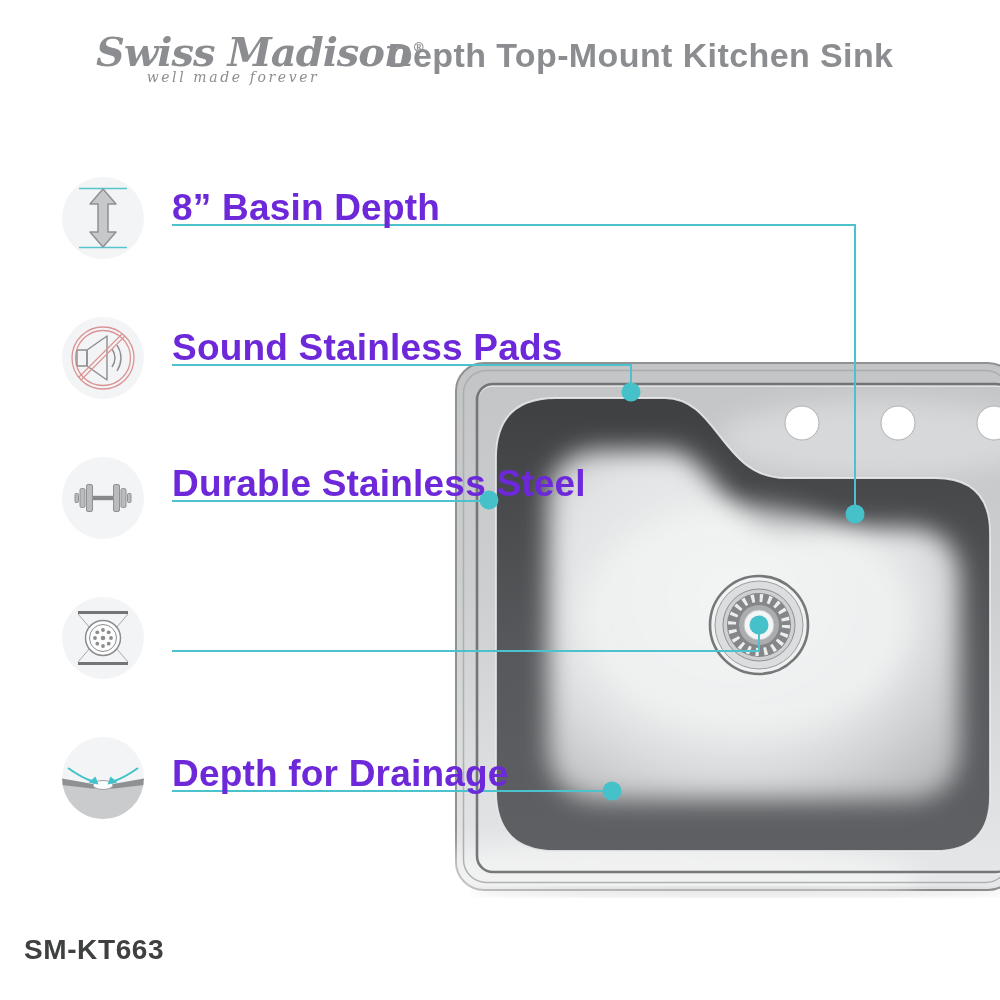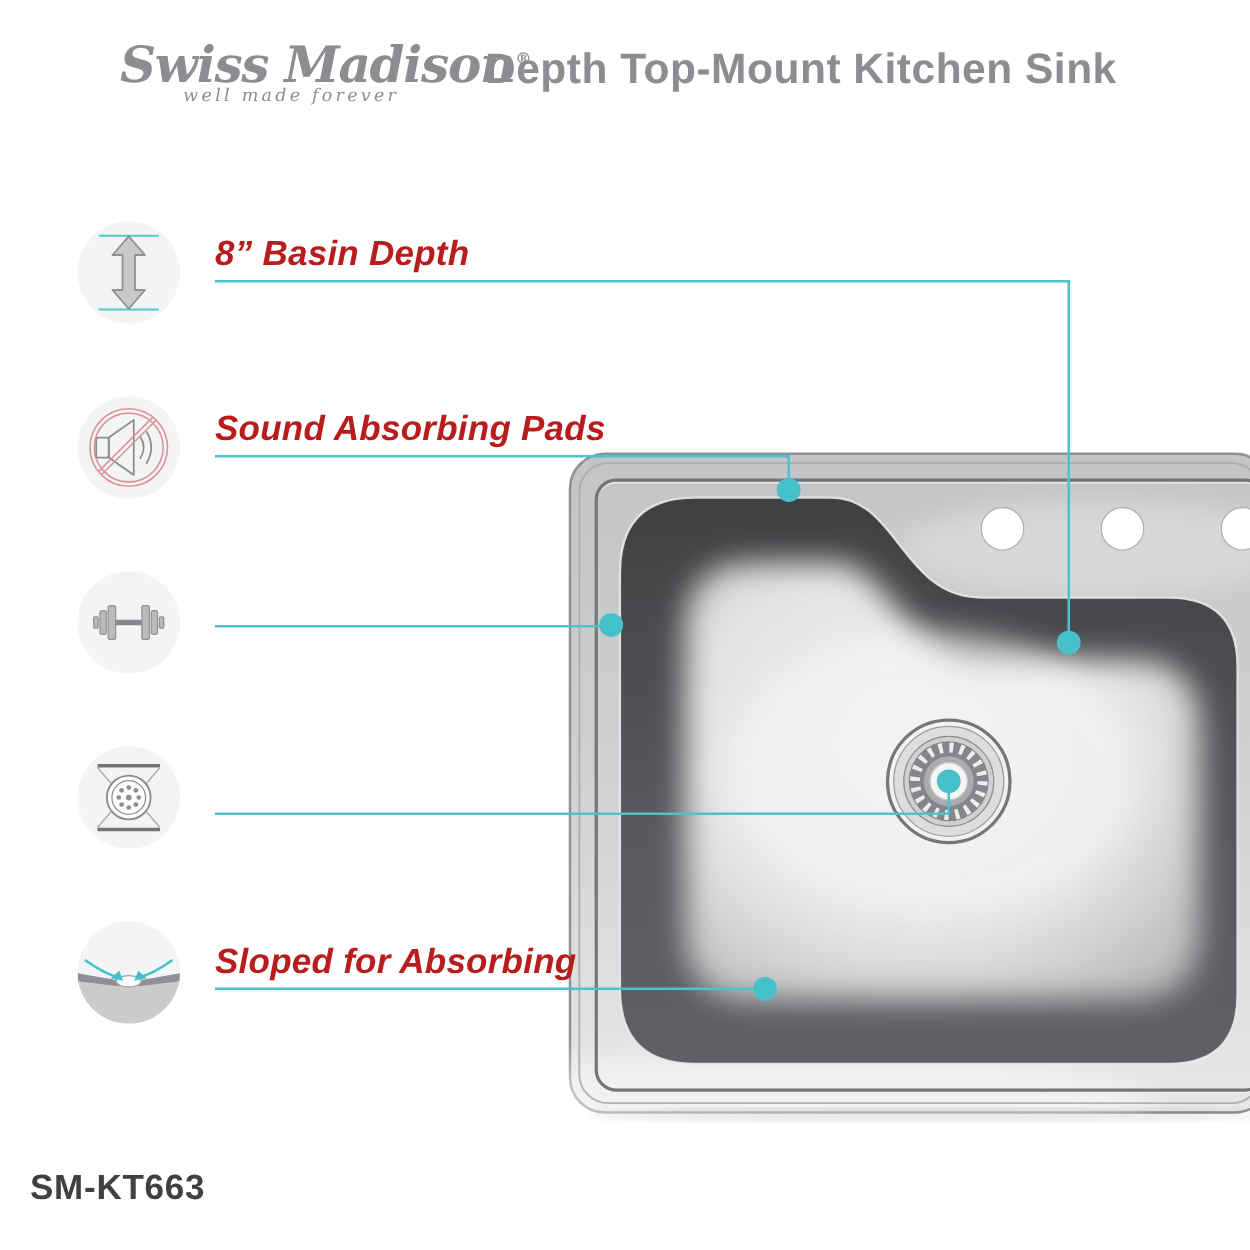--- a/index.html
+++ b/index.html
@@ -9,22 +9,22 @@
   .logo{position:absolute;left:96px;top:26px;width:292px;color:#8b8d90;}
   .logo-brand{font-family:"DejaVu Serif",serif;font-style:italic;font-weight:bold;
               font-size:40px;line-height:44px;letter-spacing:-1px;white-space:nowrap;text-align:center;}
   .logo-reg{font-size:13px;vertical-align:super;letter-spacing:0;}
   .logo-tagline{font-family:"DejaVu Serif",serif;font-style:italic;font-size:14px;
                 letter-spacing:2.6px;text-align:center;padding-right:18px;margin-top:-5px;}
   .title{position:absolute;left:388px;top:36px;font-size:34px;font-weight:bold;
          color:#8b8d90;letter-spacing:.4px;white-space:nowrap;}
   
   .feature-icon{position:absolute;left:62px;width:82px;height:82px;}
-  .feature-label{position:absolute;left:172px;font-size:28px;font-weight:bold;
-                 color:#b91c1c;letter-spacing:.2px;white-space:nowrap;font-style:italic;}
+  .feature-label{position:absolute;left:172px;font-size:37px;font-weight:bold;
+                 color:#6d28d9;letter-spacing:.2px;white-space:nowrap;}
   
   #sink-svg{position:absolute;left:440px;top:350px;}
   #callout-svg{position:absolute;left:0;top:0;pointer-events:none;}
   
   .model{position:absolute;left:24px;top:934px;font-size:28px;font-weight:700;
          color:#3f4041;letter-spacing:.6px;}
 </style>
 </head>
 <body>
 
@@ -128,34 +128,35 @@
     <circle cx="41" cy="41" r="27.5" fill="none" stroke="#db9496" stroke-width="1.3"></circle>
     <g stroke="#8b8d8f" stroke-width="1.4" fill="none" stroke-linejoin="round">
       <rect x="15" y="33" width="10" height="16" rx="1.5"></rect>
       <path d="M25,33 L45,19 L45,63 L25,49 Z"></path>
       <path d="M50,32 Q56,41 50,50"></path>
       <path d="M55,28 Q63,41 55,54"></path>
     </g>
     <line x1="19" y1="63" x2="63" y2="19" stroke="#db9496" stroke-width="1.3"></line>
     <line x1="16.5" y1="60.5" x2="60.5" y2="16.5" stroke="#db9496" stroke-width="1.3"></line>
   </svg>
-  <div class="feature-label" style="top:327px">Sound Absorbing Pads</div>
+  <div class="feature-label" style="top:327px">Sound Stainless Pads</div>
 
   <svg class="feature-icon" style="top:457px" viewBox="0 0 82 82">
     <circle cx="41" cy="41" r="41" fill="#f3f4f5"></circle>
     <rect x="30.5" y="38.8" width="21" height="4.4" fill="#86888b"></rect>
     <g fill="#b9bbbd" stroke="#8f9193" stroke-width="1">
       <rect x="13" y="36.5" width="3.5" height="9" rx="1"></rect>
       <rect x="18" y="31.5" width="5" height="19" rx="1.5"></rect>
       <rect x="24.5" y="27.5" width="6" height="27" rx="1.5"></rect>
       <rect x="51.5" y="27.5" width="6" height="27" rx="1.5"></rect>
       <rect x="59" y="31.5" width="5" height="19" rx="1.5"></rect>
       <rect x="65.5" y="36.5" width="3.5" height="9" rx="1"></rect>
     </g>
   </svg>
+  <div class="feature-label" style="top:463px">Durable Stainless Steel</div>
 
   <svg class="feature-icon" style="top:597px" viewBox="0 0 82 82">
     <circle cx="41" cy="41" r="41" fill="#f3f4f5"></circle>
     <line x1="16" y1="15.5" x2="66" y2="15.5" stroke="#737577" stroke-width="2.8"></line>
     <line x1="16" y1="66.5" x2="66" y2="66.5" stroke="#737577" stroke-width="2.8"></line>
     <g stroke="#a7a9ab" stroke-width="1">
       <line x1="16" y1="17" x2="28" y2="31"></line>
       <line x1="66" y1="17" x2="54" y2="31"></line>
       <line x1="16" y1="65" x2="28" y2="51"></line>
       <line x1="66" y1="65" x2="54" y2="51"></line>
@@ -189,17 +190,17 @@
     </g>
     <g stroke="#41c2cb" stroke-width="2" fill="none">
       <path d="M6,31 Q20,41 31,44.5"></path>
       <path d="M76,31 Q62,41 51,44.5"></path>
     </g>
     <g fill="#41c2cb">
       <path d="M33.5,39.5 L36.5,47.5 L26.5,45.5 Z"></path>
       <path d="M48.5,39.5 L45.5,47.5 L55.5,45.5 Z"></path>
     </g>
   </svg>
-  <div class="feature-label" style="top:753px">Sloped for Absorbing</div>
+  <div class="feature-label" style="top:753px">Depth for Drainage</div>
 
   <div class="model">SM-KT663</div>
 
 </div>
 
 </body></html>

